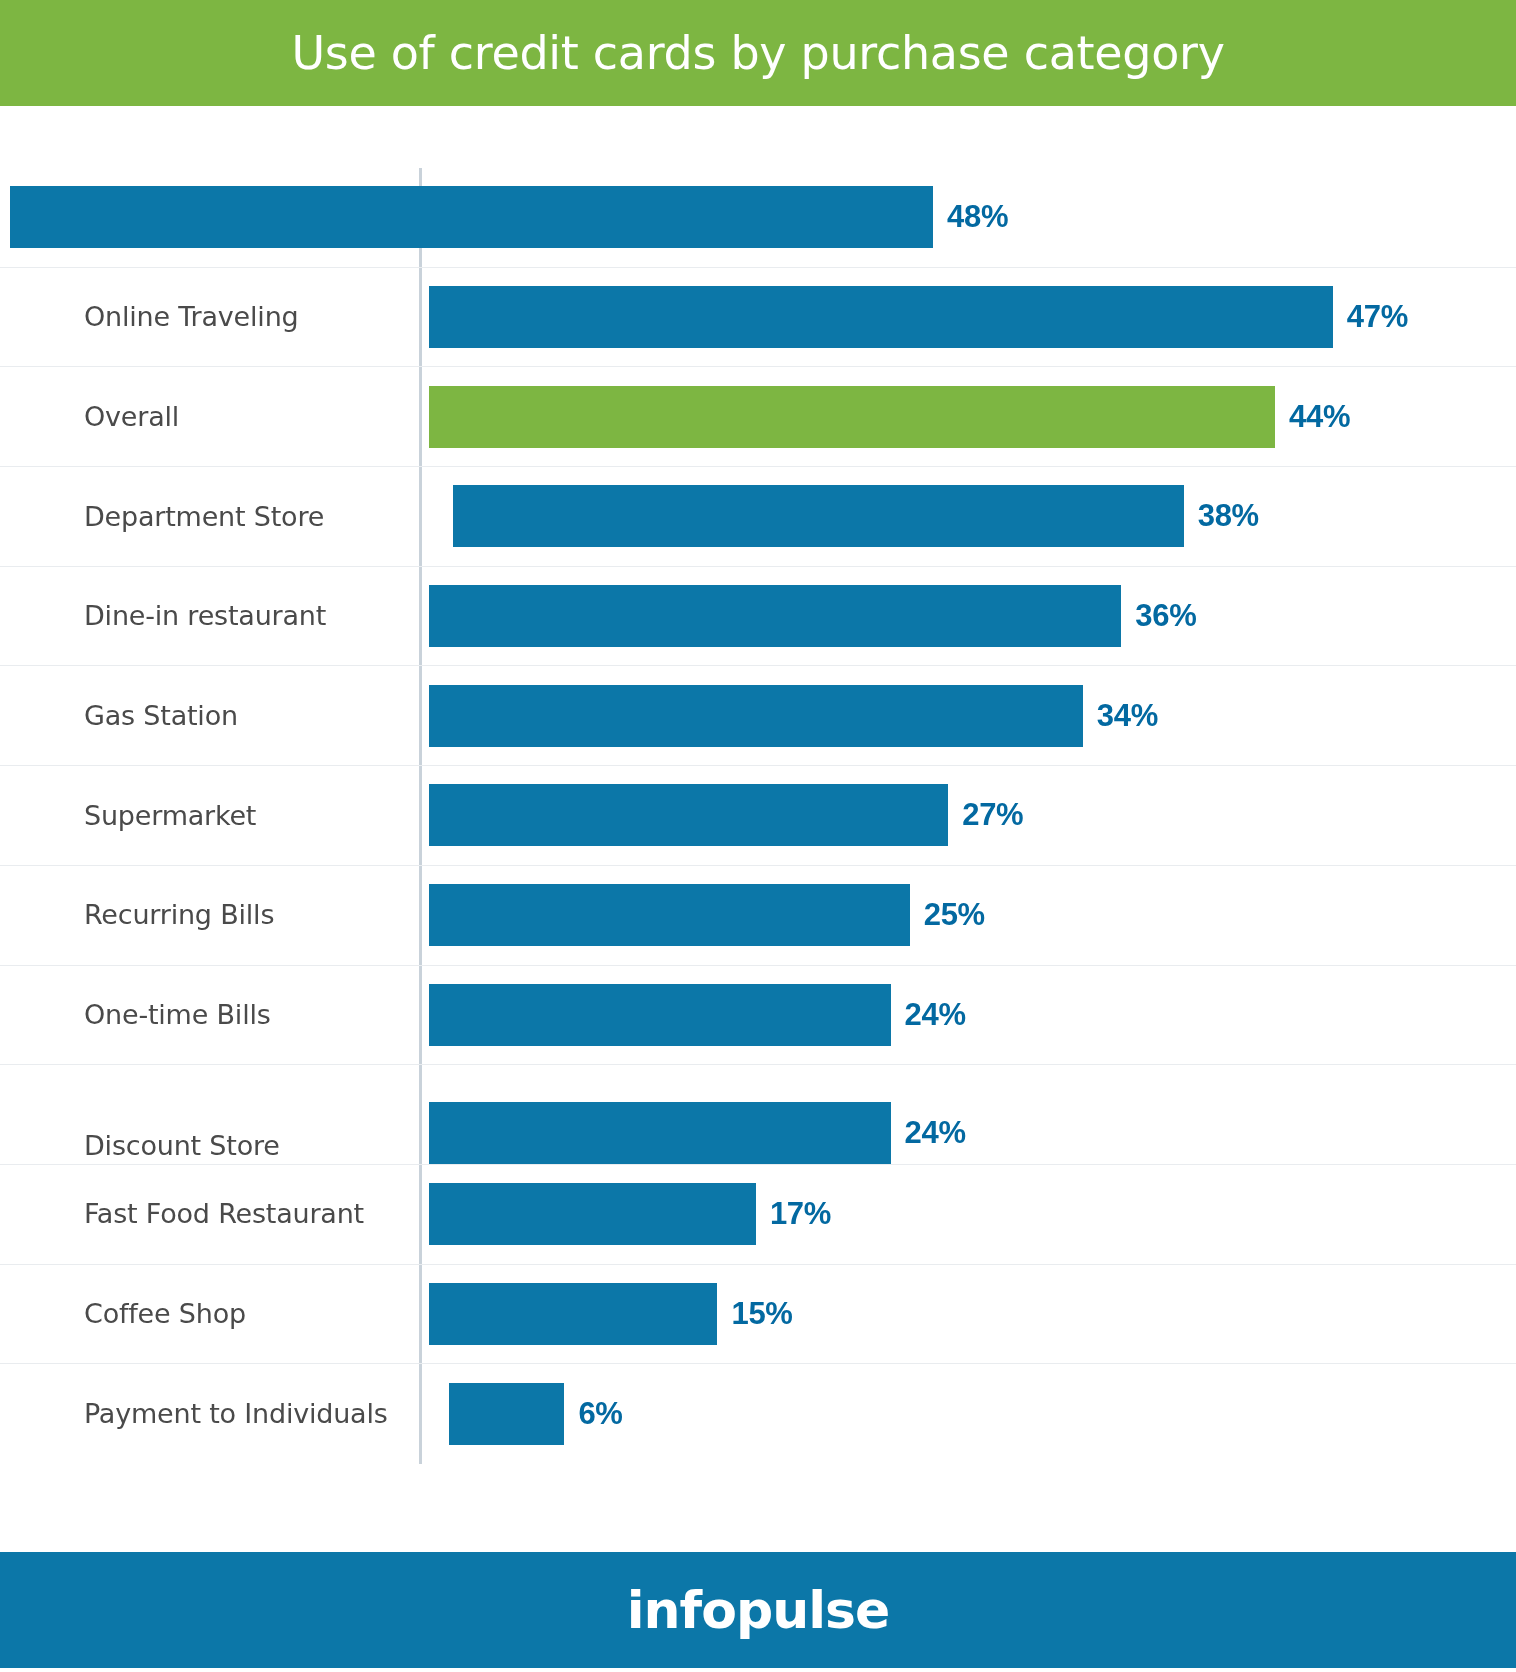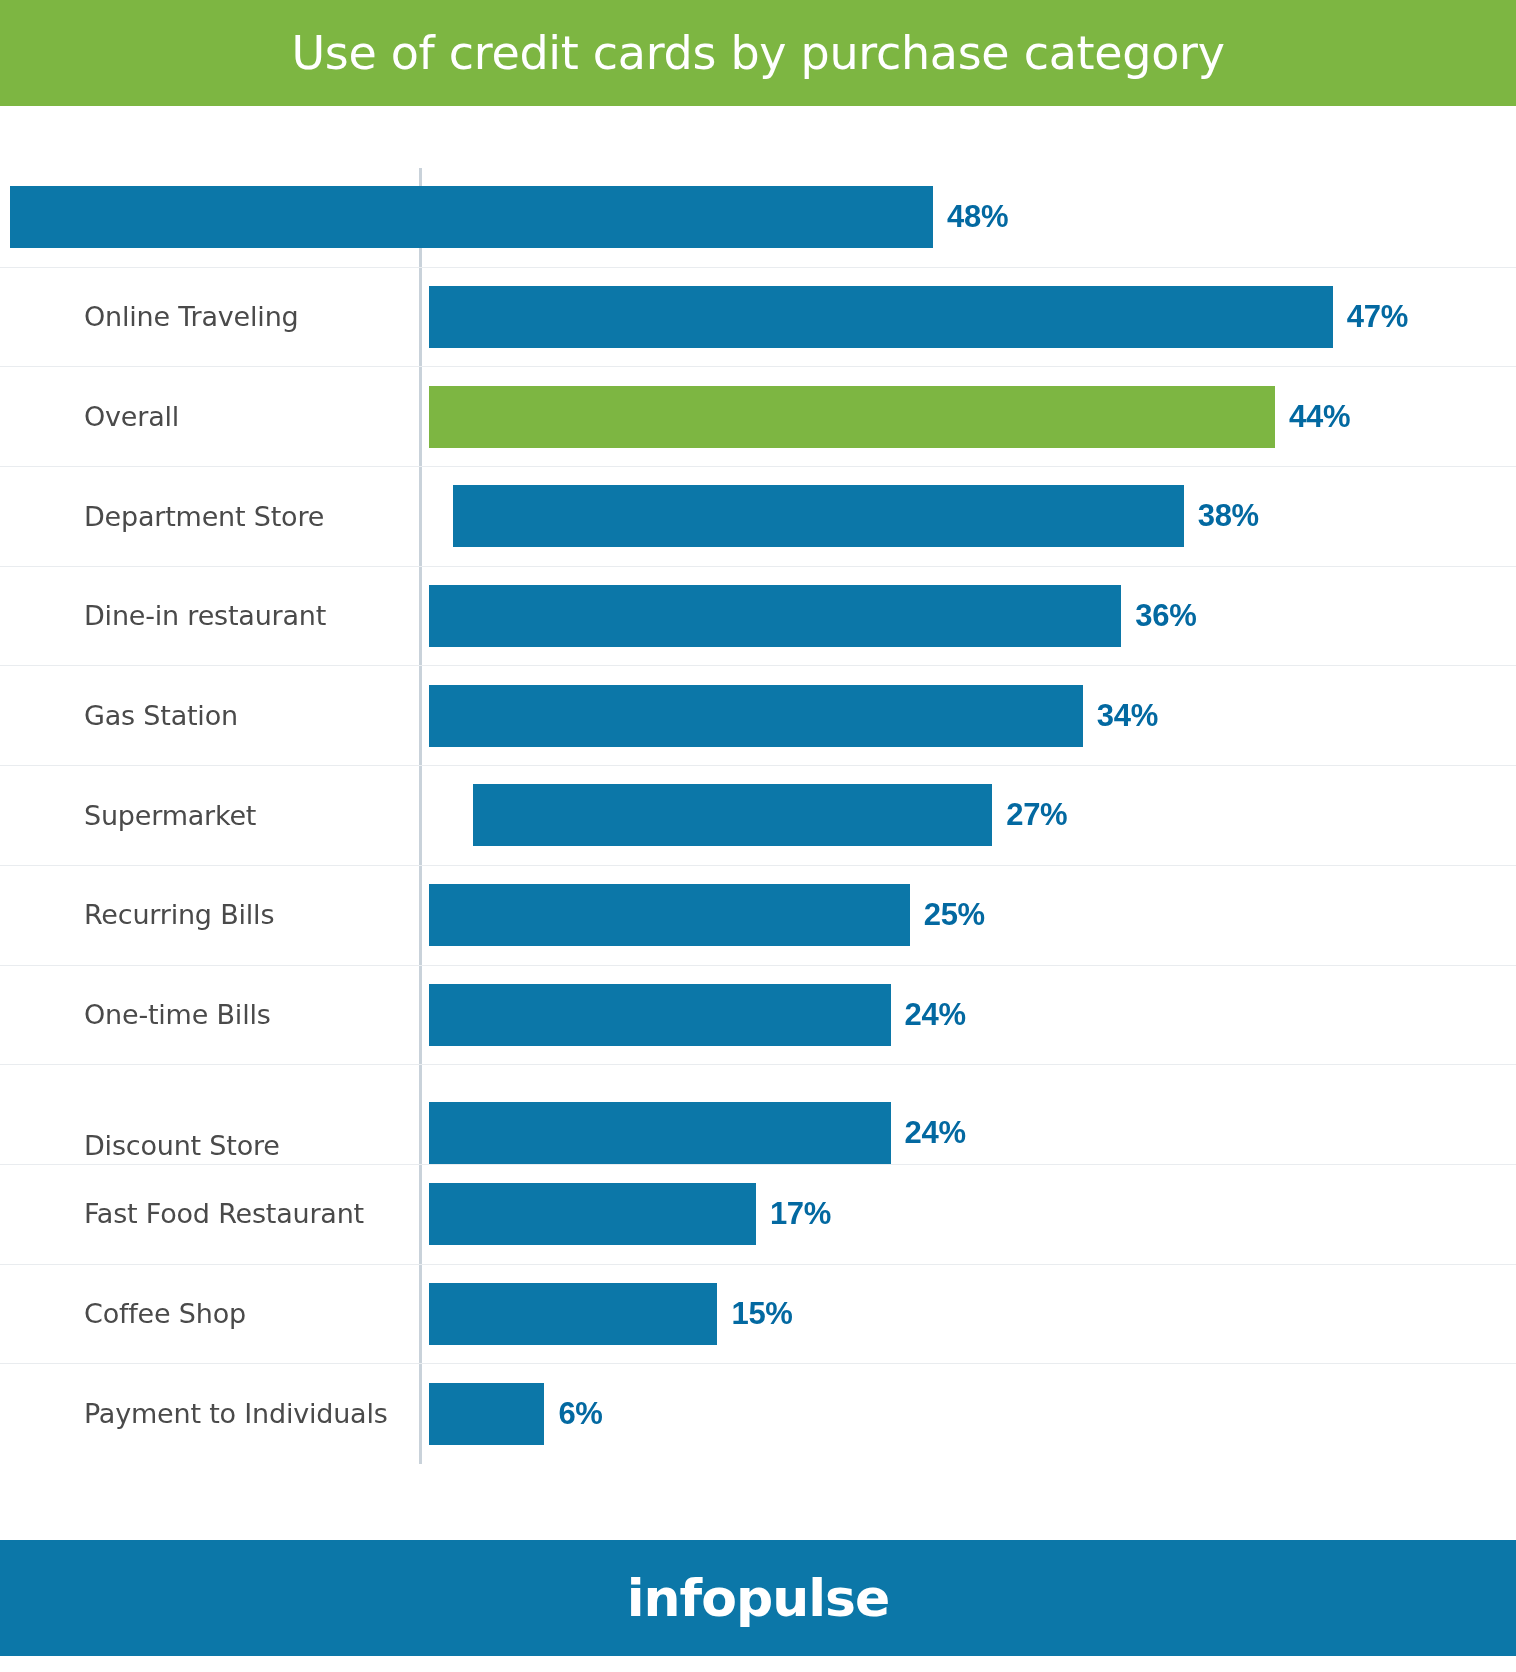--- a/index.html
+++ b/index.html
@@ -74,20 +74,21 @@
   .row {
     position: relative;
     display: flex;
     align-items: stretch;
     width: 1516px;
     border-bottom: 1px solid #e9ecef;
     box-sizing: border-box;
   }
   .row:last-child {
     border-bottom: none;
+    gap: 20px;
   }
 
   .row-label {
     width: 419px;
     min-width: 419px;
     box-sizing: border-box;
     padding-left: 84px;
     padding-right: 14px;
     display: flex;
     align-items: center;
@@ -124,21 +125,21 @@
     font-weight: bold;
     margin-left: 14px;
     white-space: nowrap;
     letter-spacing: -0.3px;
   }
 
   
   .footer-band {
     position: absolute;
     left: 0;
-    bottom: 16px;
+    bottom: 4px;
     width: 1516px;
     height: 116px;
     background: #0C77A8;
     display: flex;
     align-items: center;
     justify-content: center;
   }
   .footer-logo {
     color: #ffffff;
     font-family: "DejaVu Sans", sans-serif;
@@ -193,21 +194,21 @@
             <div class="bar-value">36%</div>
           </div>
         </div>
         <div class="row" style="height: 99.7px;">
           <div class="row-label">Gas Station</div>
           <div class="row-plot">
             <div class="bar" style="width: 653.792px; background: rgb(12, 119, 168);"></div>
             <div class="bar-value">34%</div>
           </div>
         </div>
-        <div class="row" style="height: 99.7px; gap: 44px;">
+        <div class="row" style="height: 99.7px;">
           <div class="row-label">Supermarket</div>
           <div class="row-plot">
             <div class="bar" style="width: 519.188px; background: rgb(12, 119, 168);"></div>
             <div class="bar-value">27%</div>
           </div>
         </div>
         <div class="row" style="height: 99.7px;">
           <div class="row-label">Recurring Bills</div>
           <div class="row-plot">
             <div class="bar" style="width: 480.729px; background: rgb(12, 119, 168);"></div>

